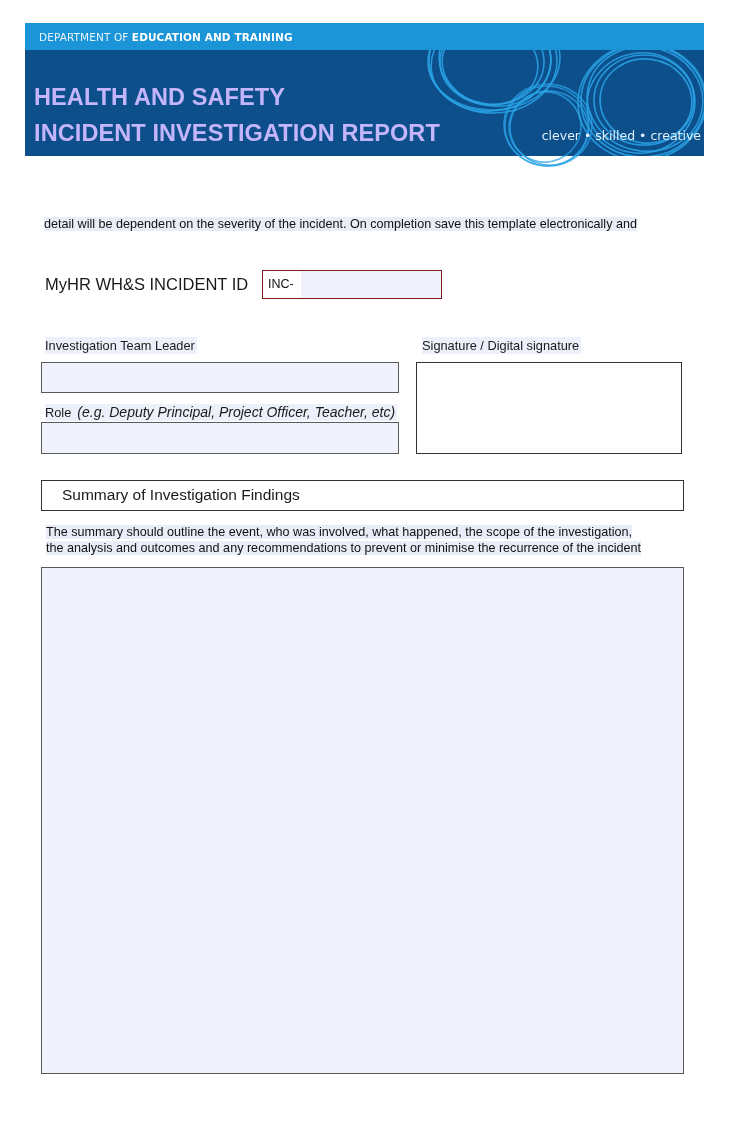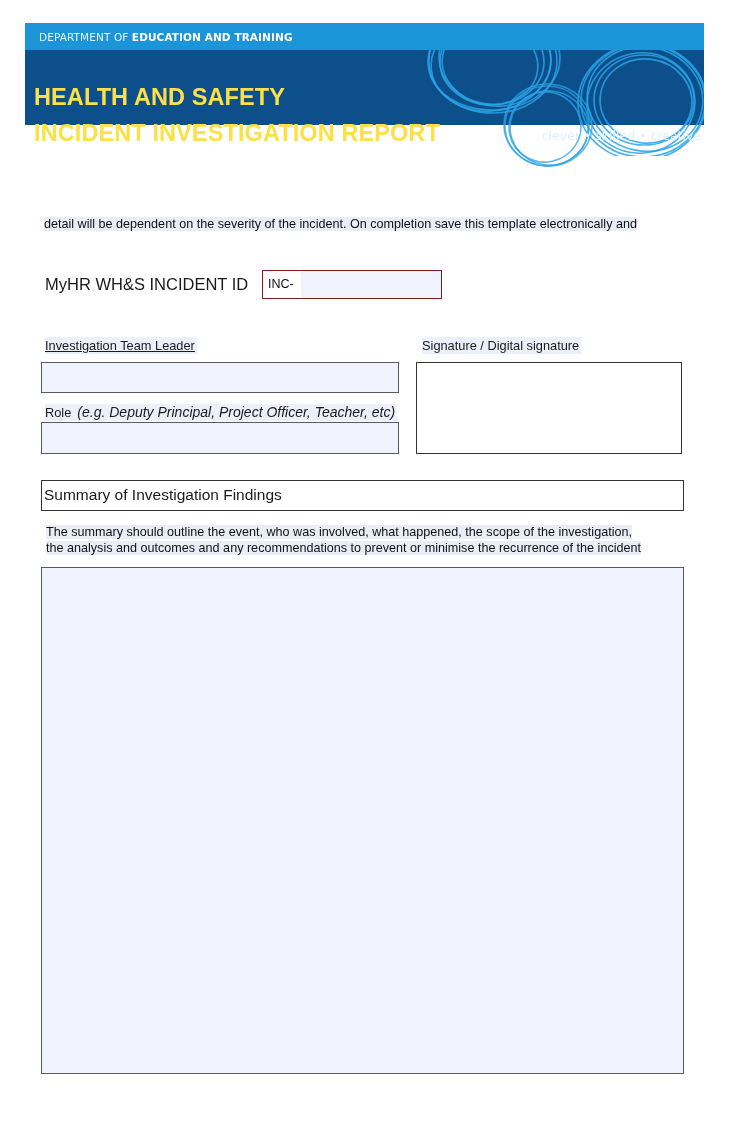--- a/index.html
+++ b/index.html
@@ -1,52 +1,52 @@
 <!DOCTYPE html>
 <html><head>
 <meta charset="utf-8">
 <style>
   html, body { margin: 0; padding: 0; background: #ffffff; }
   body { width: 732px; height: 1130px; position: relative; overflow: hidden;
          font-family: "Liberation Sans", sans-serif; color: #111; }
   .abs { position: absolute; }
 
   
-  .header { left: 25px; top: 23px; width: 679px; height: 102px; background: #0d4f8b; overflow: visible; }
+  .header { left: 25px; top: 23px; width: 679px; height: 133px; background: #0d4f8b; overflow: visible; }
   .header-band { position: absolute; left: 0; top: 0; width: 100%; height: 27px; background: #1b95d7; }
   .dept { position: absolute; left: 14px; top: 8px; font-family: "DejaVu Sans", sans-serif; font-size: 10.5px; color: #e8f4fb; letter-spacing: 0.1px; }
   .dept b { font-weight: bold; color: #ffffff; }
-  .title-line { position: absolute; left: 9px; color: #fde047; font-weight: bold; font-size: 23.5px; letter-spacing: 0.1px; white-space: nowrap; }
+  .title-line { position: absolute; left: 9px; color: #c4b5fd; font-weight: bold; font-size: 23.5px; letter-spacing: 0.1px; white-space: nowrap; }
   .title-1 { top: 61px; }
   .title-2 { top: 97px; }
   .tagline { position: absolute; right: 3px; top: 105px; font-family: "DejaVu Sans", sans-serif; font-size: 12.5px; color: #dff0fa; white-space: nowrap; }
   .swirls { position: absolute; left: 380px; top: 0px; width: 299px; height: 160px; overflow: visible; pointer-events: none; }
   .intro { left: 44px; top: 200px; width: 640px; font-size: 12.6px; line-height: 16.2px; }
   .intro span { background: #e8edf8; }
 
   .inc-label { left: 45px; top: 275px; font-size: 16.5px; color: #1a1a1a; }
   .inc-box { left: 262px; top: 270px; width: 180px; height: 29px; border: 1px solid #7f1d1d; background: #f0f2fe; box-sizing: border-box; }
   .inc-prefix { position: absolute; left: 0; top: 0; height: 100%; width: 38px; background: #fff; font-size: 12.5px; line-height: 27px; padding-left: 5px; box-sizing: border-box; }
   .inc-input { position: absolute; left: 38px; top: 0; right: 0; height: 100%; border: 0; background: transparent; outline: none; font-family: "Liberation Sans", sans-serif; font-size: 12.5px; }
 
   .label { font-size: 12.8px; color: #1a1a1a; }
   .label span.bg { background: #ecf0fa; padding: 1px 2px 1px 0; }
-  .leader-label { left: 45px; top: 338px; text-decoration: underline; }
+  .leader-label { left: 45px; top: 338px; }
   .sig-label { left: 422px; top: 338px; border-radius: 6px; }
 
   .field { border: 1px solid #5a5a5a; background: #f0f2fe; box-sizing: border-box; font-family: "Liberation Sans", sans-serif; font-size: 13px; padding: 0 6px; outline: none; }
   .leader-input { left: 41px; top: 362px; width: 358px; height: 31px; }
   .role-label { left: 45px; top: 404px; }
   .role-label .main { font-size: 12.8px; text-align: center; }
   .role-label .hint { font-size: 14px; font-style: italic; margin-left: 6px; }
   .role-input { left: 41px; top: 422px; width: 358px; height: 32px; }
 
   .sig-box { left: 416px; top: 362px; width: 266px; height: 92px; border: 1px solid #333; background: #ffffff; box-sizing: border-box; }
 
-  .summary-heading { left: 41px; top: 480px; width: 643px; height: 31px; border: 1px solid #333; box-sizing: border-box; font-size: 15.5px; line-height: 28px; padding-left: 2px; color: #1a1a1a; }
+  .summary-heading { left: 41px; top: 480px; width: 643px; height: 31px; border: 1px solid #333; box-sizing: border-box; font-size: 15.5px; line-height: 28px; padding-left: 20px; color: #1a1a1a; }
   .summary-help { left: 46px; top: 524px; width: 650px; font-size: 12.6px; line-height: 16.3px; }
   .summary-help span { background: #e8edf8; }
   .summary-area { left: 41px; top: 567px; width: 643px; height: 507px; resize: none; padding: 6px; }
 </style>
 </head>
 <body>
 
 <div class="abs header">
   <div class="header-band">
     <div class="dept"><span>DEPARTMENT OF </span><b>EDUCATION AND TRAINING</b></div>

